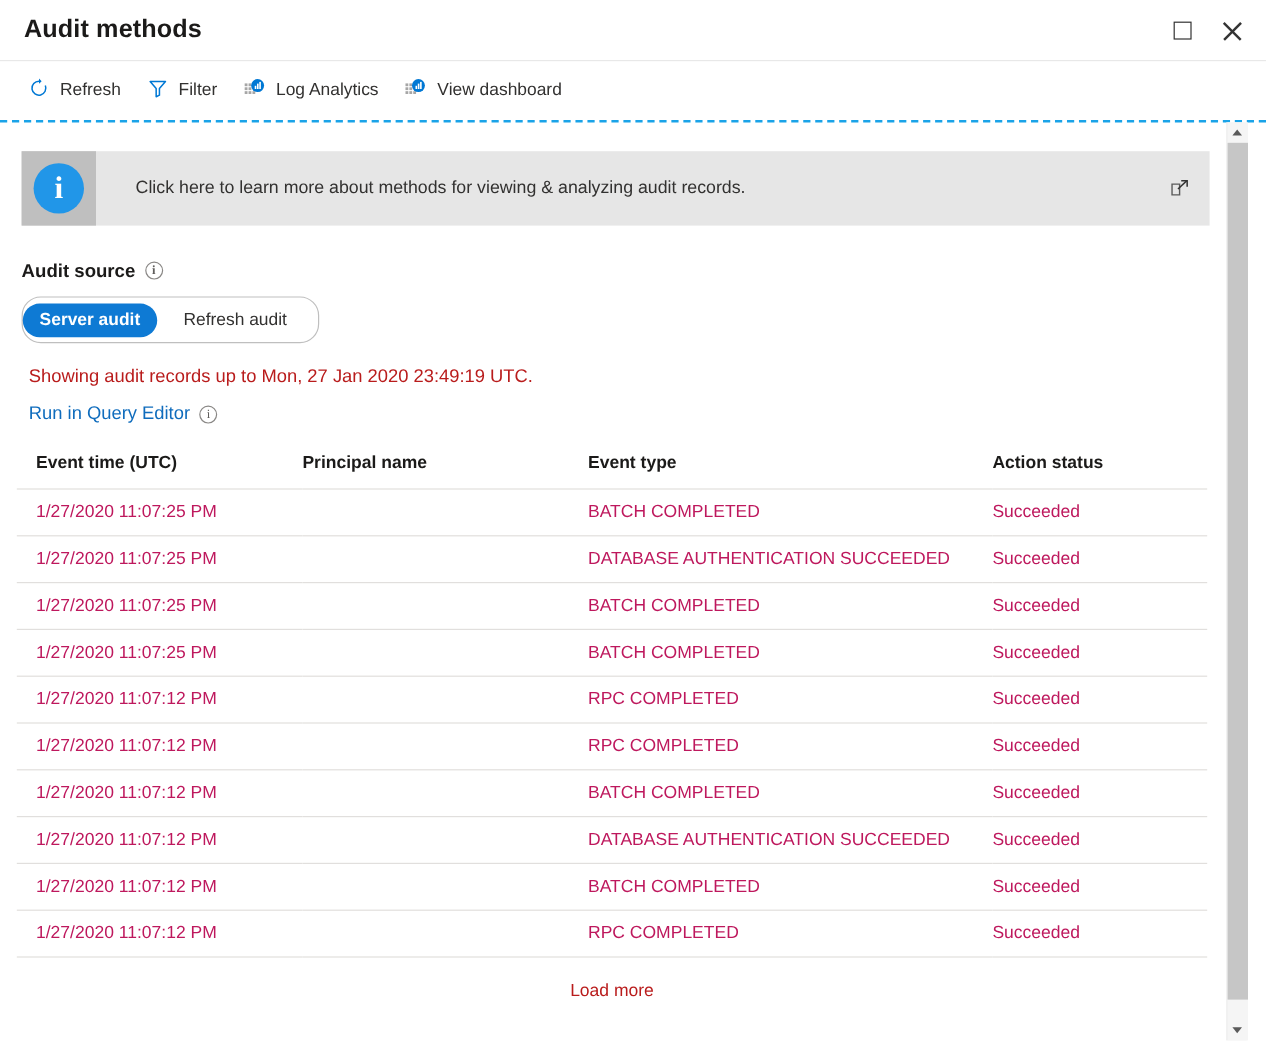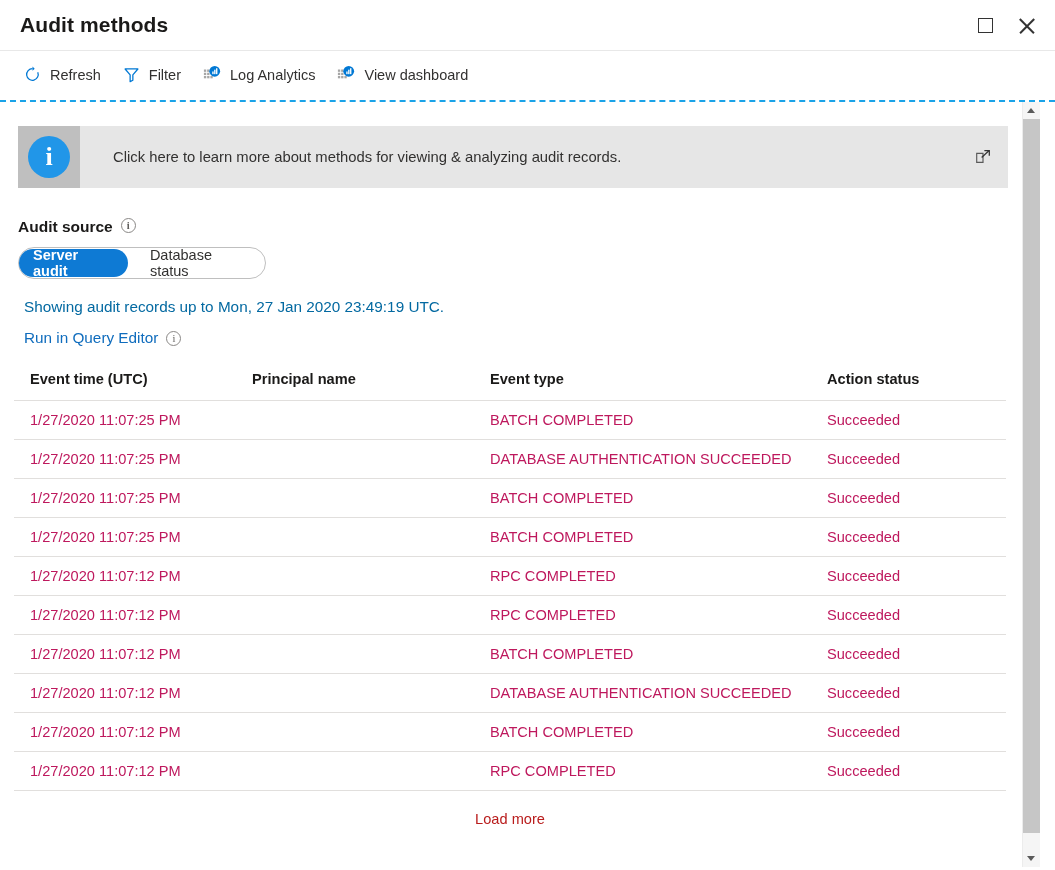--- a/index.html
+++ b/index.html
@@ -116,34 +116,34 @@
     width: 15px; height: 15px; border-radius: 50%;
     border: 1.2px solid #8a8886; color: #605e5c;
     font-size: 10.5px; line-height: 13px; text-align: center;
     font-family: "Liberation Serif", serif;
     cursor: pointer; display: inline-block;
   }
   .toggle-wrap {
     margin: 11px 0 0 4px;
     display: inline-flex; align-items: center;
     border: 1px solid #bfbfbf; border-radius: 16px;
-    height: 32px; padding: 0; background: #fff;
+    height: 39px; padding: 0; background: #fff;
     width: 248px;
   }
   .toggle-opt {
     height: 28px; display: flex; align-items: center; justify-content: center;
     font-size: 14.5px; cursor: pointer; border-radius: 15px;
     padding: 0 14px;
   }
   .toggle-opt.active { background: #0e7ad4; color: #fff; font-weight: 600; margin-left: 0px; }
   .toggle-opt.inactive { color: #323130; margin-left: 8px; }
 
   
   .showing {
-    margin: 19px 0 0 10px; font-size: 15.3px; color: #0369a1;
+    margin: 19px 0 0 10px; font-size: 15.3px; color: #b91c1c;
   }
   .queryline {
     margin: 13px 0 0 10px;
     display: flex; align-items: center; gap: 8px;
   }
   .qlink {
     font-size: 15.3px; color: #0f6cbd; cursor: pointer;
   }
 
   
@@ -305,21 +305,21 @@
         </div>
 
         
         <div class="section-label">
           <span>Audit source</span>
           <span class="infocircle">i</span>
         </div>
 
         <div class="toggle-wrap">
           <div class="toggle-opt active">Server audit</div>
-          <div class="toggle-opt inactive">Database status</div>
+          <div class="toggle-opt inactive">Refresh audit</div>
         </div>
 
         
         <div class="showing">Showing audit records up to Mon, 27 Jan 2020 23:49:19 UTC.</div>
 
         <div class="queryline">
           <span class="qlink">Run in Query Editor</span>
           <span class="infocircle">i</span>
         </div>
 

